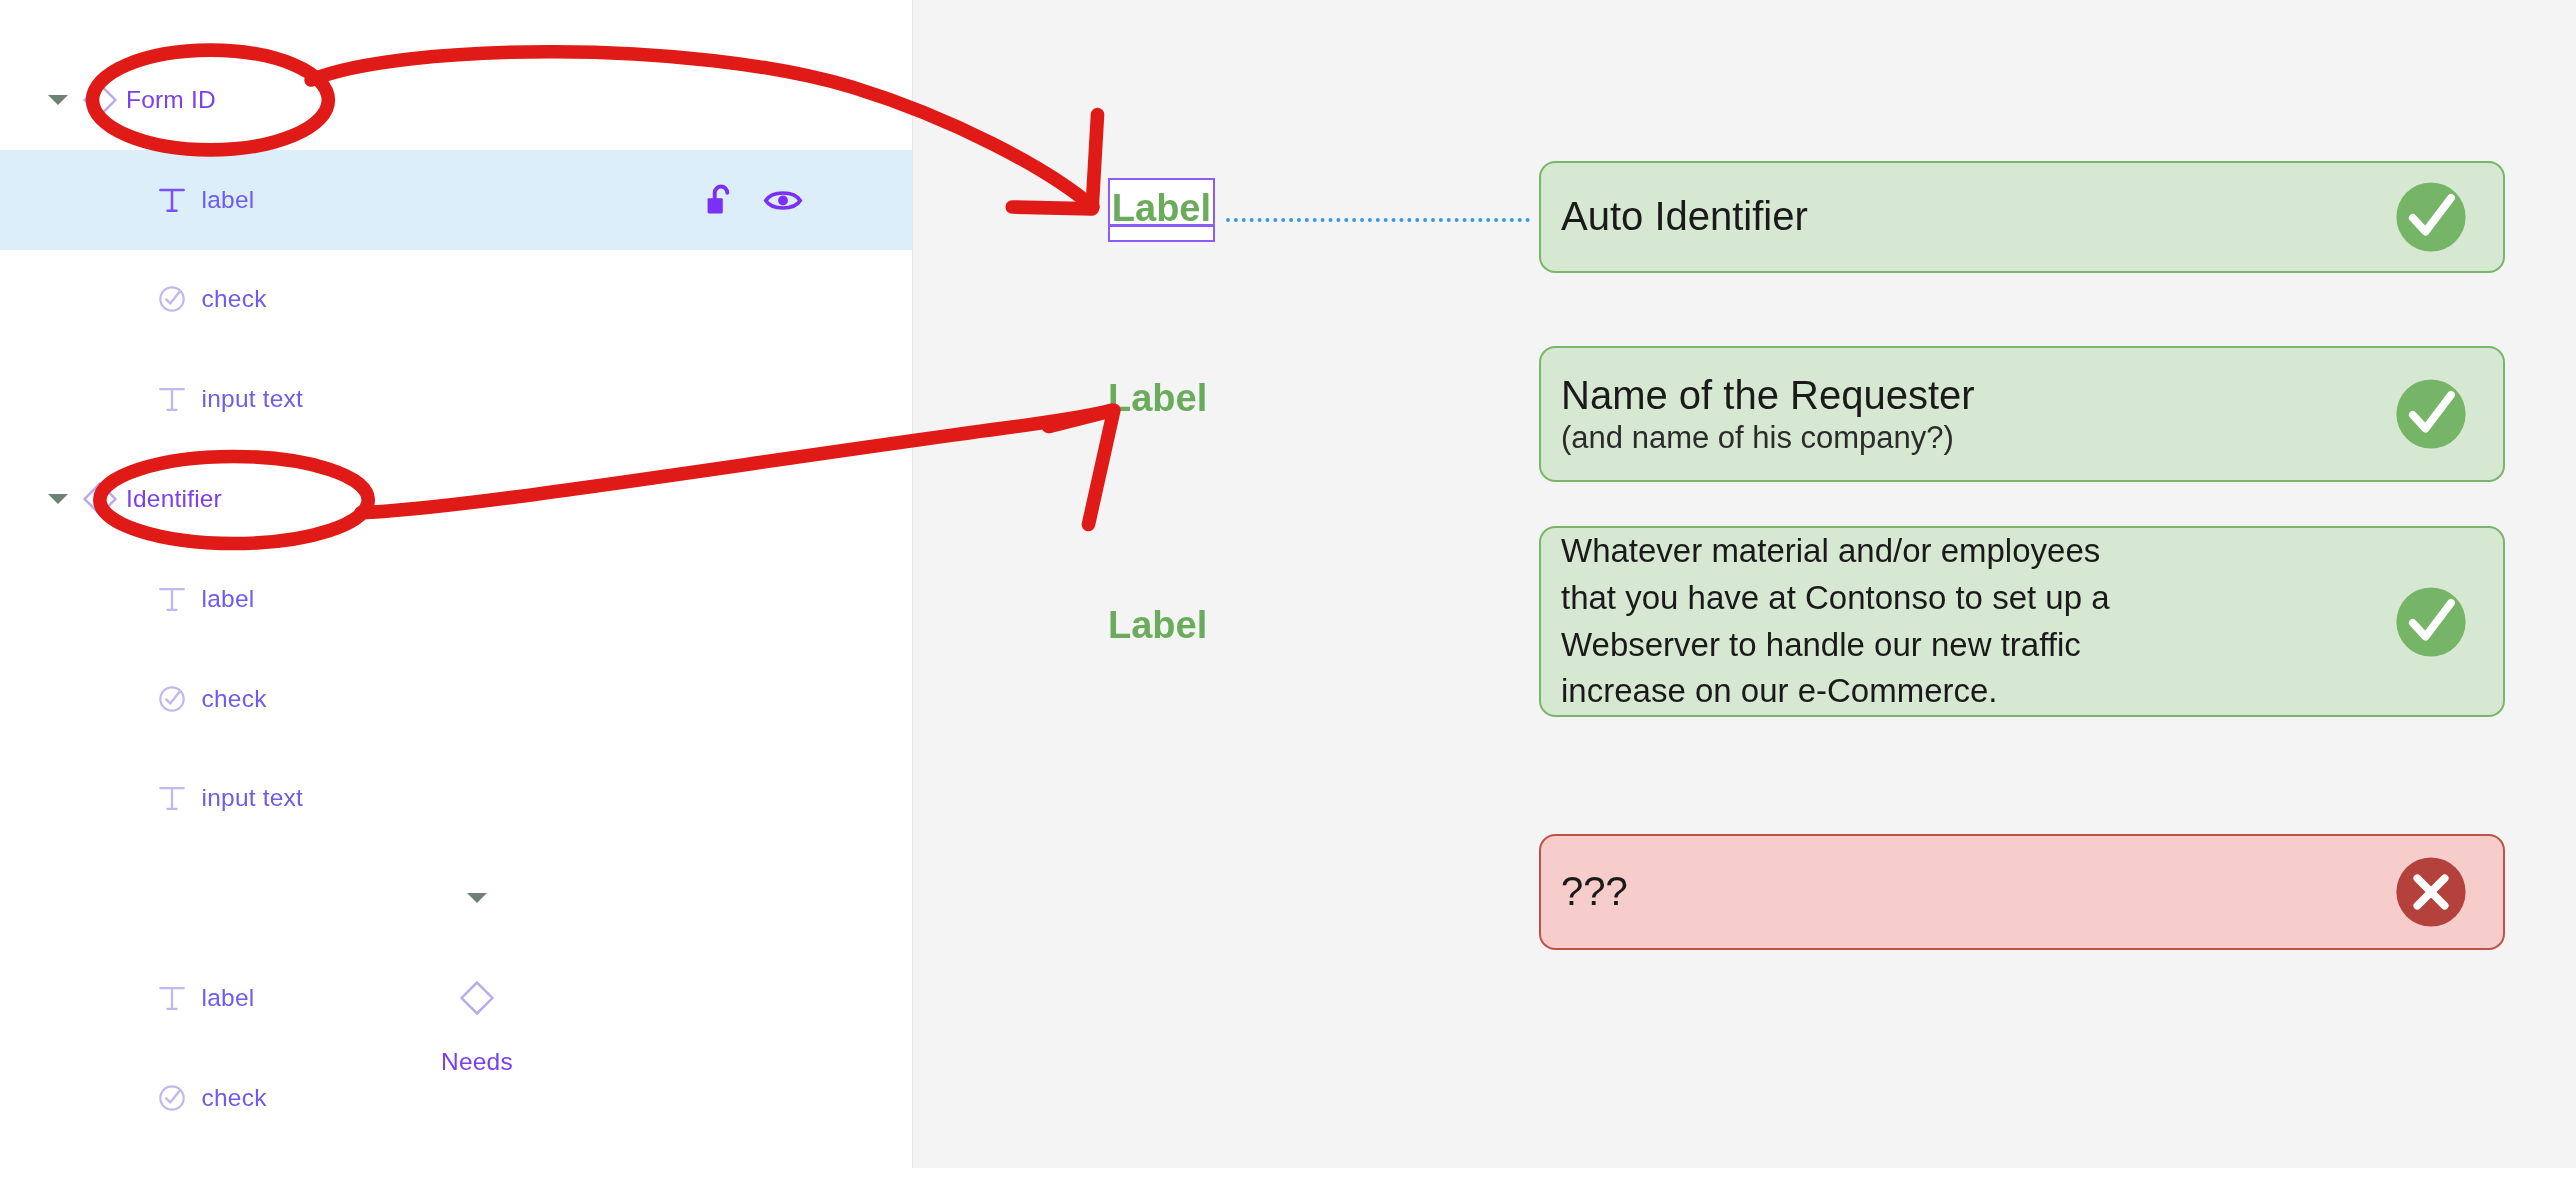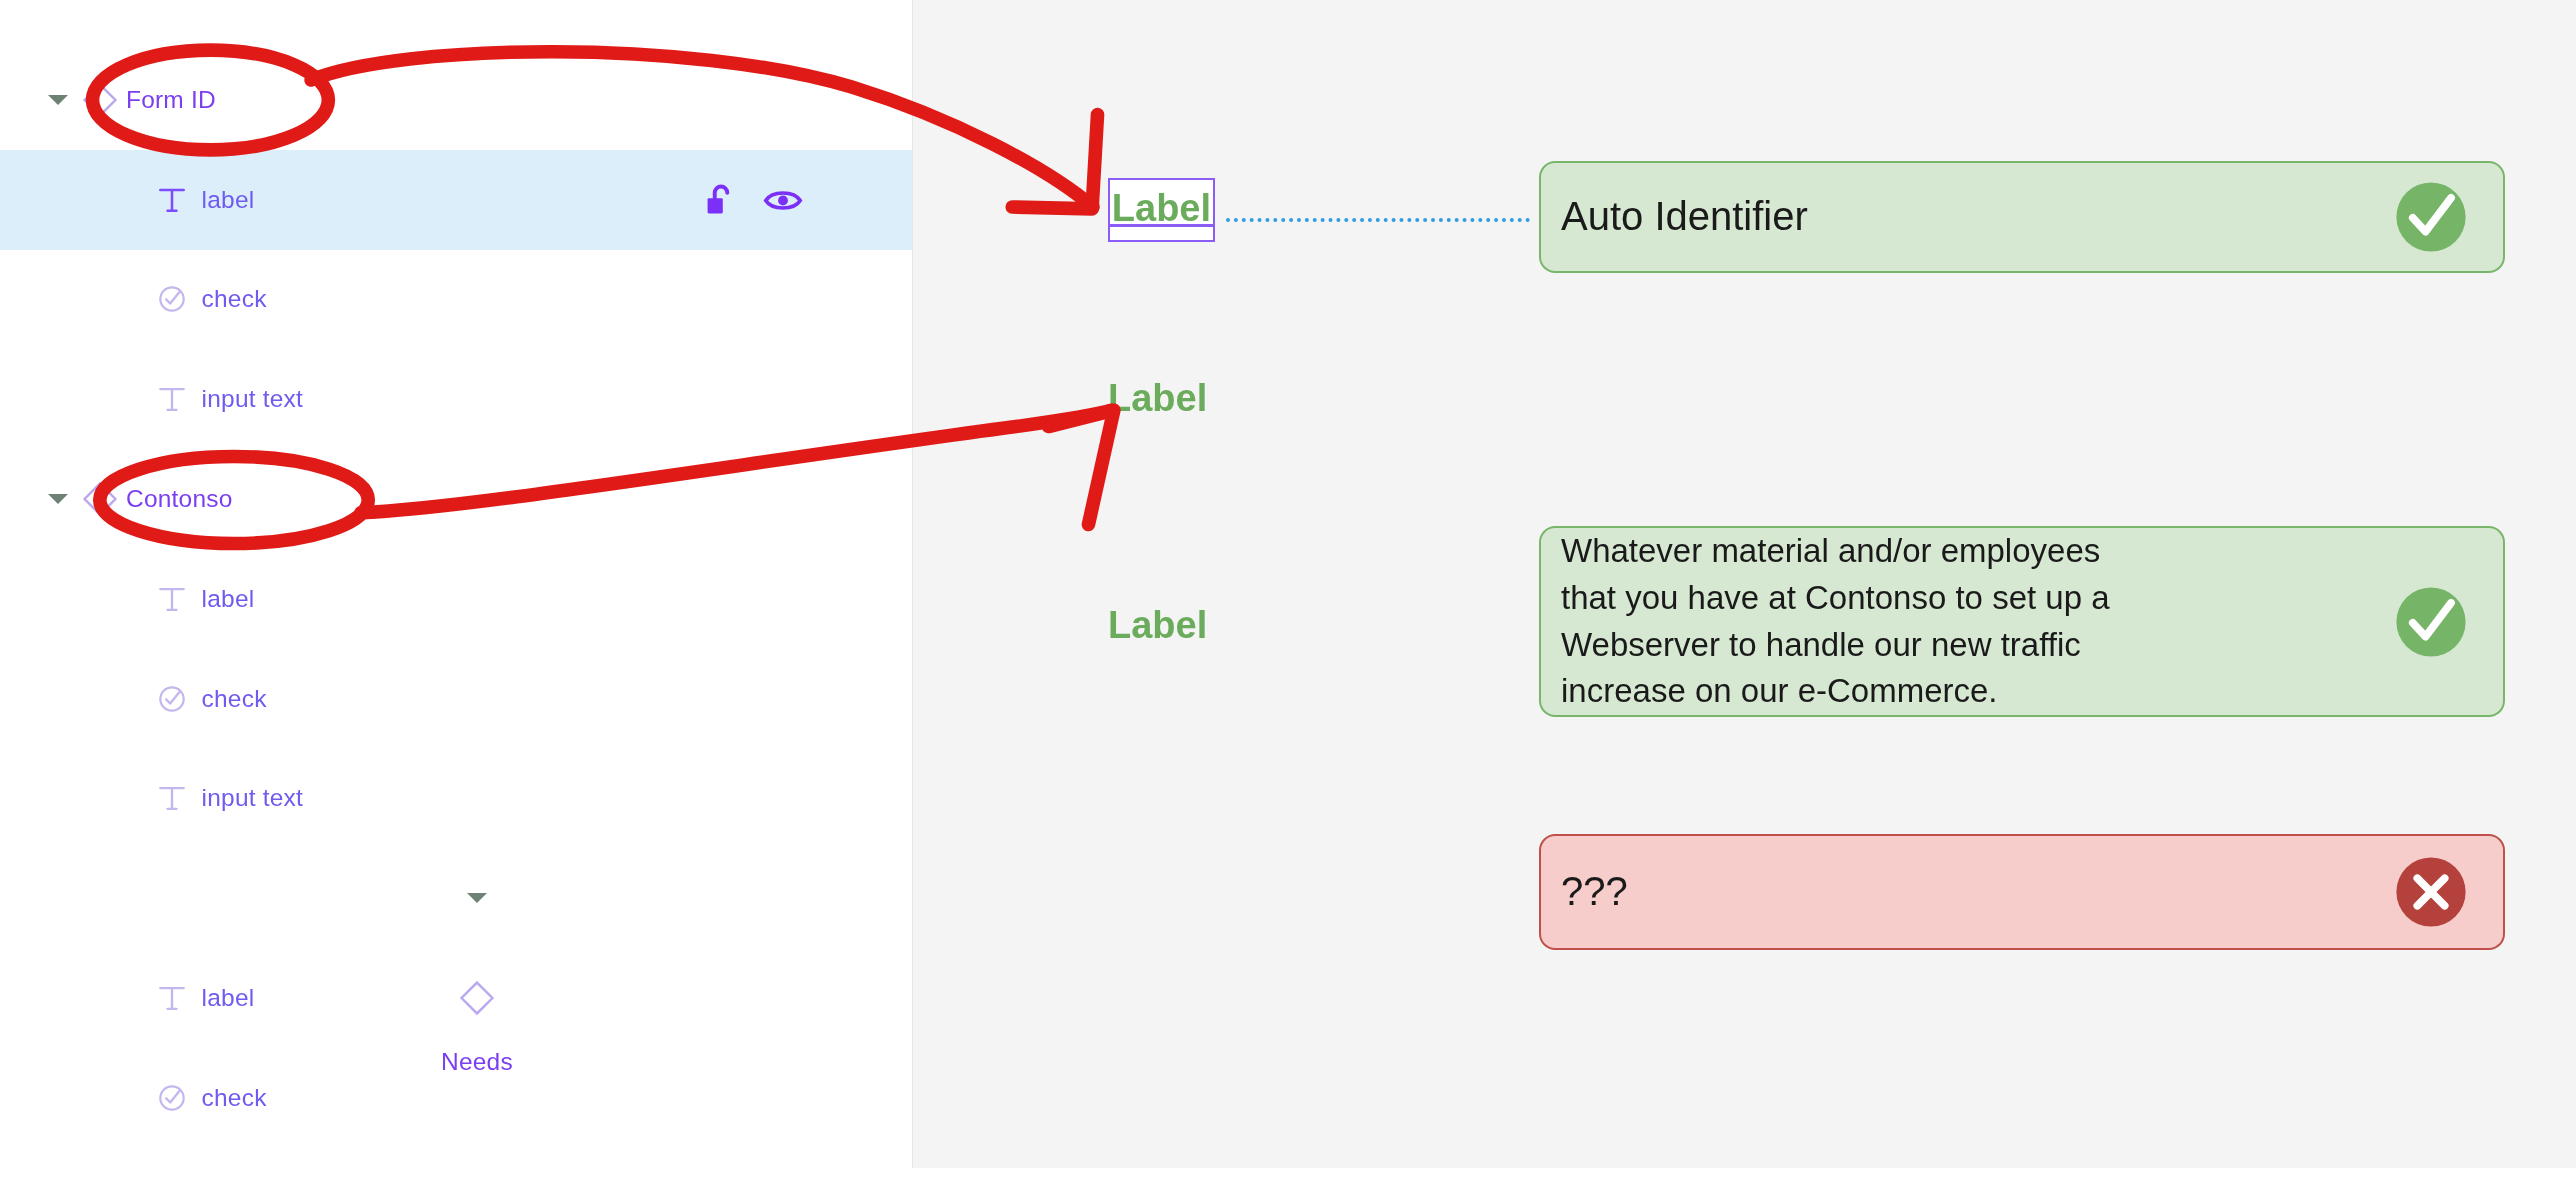--- a/index.html
+++ b/index.html
@@ -263,21 +263,21 @@
 
     <div class="tree-row lvl0" style="top:449px;">
       <span class="disclosure">
           <span class="caret-down"></span>
         </span>
       <span class="node-icon">
         <svg width="40" height="40" viewBox="0 0 44 44">
             <path d="M22 5 L39 22 L22 39 L5 22 Z" fill="none" stroke="#b9a8f0" stroke-width="2.6"></path>
           </svg>
       </span>
-      <span class="tree-label group">Contonso</span>
+      <span class="tree-label group">Identifier</span>
     </div>
 
     <div class="tree-row lvl1" style="top:549px;">
       <span class="node-icon">
         <svg width="36" height="36" viewBox="0 0 40 40">
             <path d="M7 9 L33 9 M20 9 L20 32 M15 32 L25 32" fill="none" stroke="#c4b6ee" stroke-width="2.6" stroke-linecap="round"></path>
           </svg>
       </span>
       <span class="tree-label child">label</span>
     </div>
@@ -348,20 +348,32 @@
           <circle cx="45" cy="45" r="38" fill="#76b568"></circle>
           <path d="M25 46 L39 61 L67 24" fill="none" stroke="#ffffff" stroke-width="8.5" stroke-linecap="round" stroke-linejoin="round"></path>
         </svg>
       </span>
     </div>
 
     <div class="field-label-slot" style="top:379px;">
       <span class="field-label">Label</span>
     </div>
 
+    <div class="field-box ok" style="left:626px; top:346px; width:966px; height:136px;">
+      <span class="field-text">
+        <span>Name of the Requester</span>
+        <span class="sub">(and name of his company?)</span>
+      </span>
+      <span class="status-badge">
+        <svg width="82" height="82" viewBox="0 0 90 90">
+          <circle cx="45" cy="45" r="38" fill="#76b568"></circle>
+          <path d="M25 46 L39 61 L67 24" fill="none" stroke="#ffffff" stroke-width="8.5" stroke-linecap="round" stroke-linejoin="round"></path>
+        </svg>
+      </span>
+    </div>
 
     <div class="field-label-slot" style="top:606px;">
       <span class="field-label">Label</span>
     </div>
 
     <div class="field-box ok" style="left:626px; top:526px; width:966px; height:191px;">
       <span class="field-text small">Whatever material and/or employees
 that you have at Contonso to set up a
 Webserver to handle our new traffic
 increase on our e-Commerce.</span>

